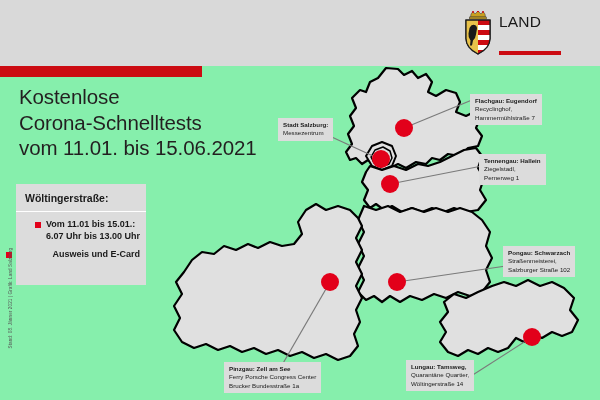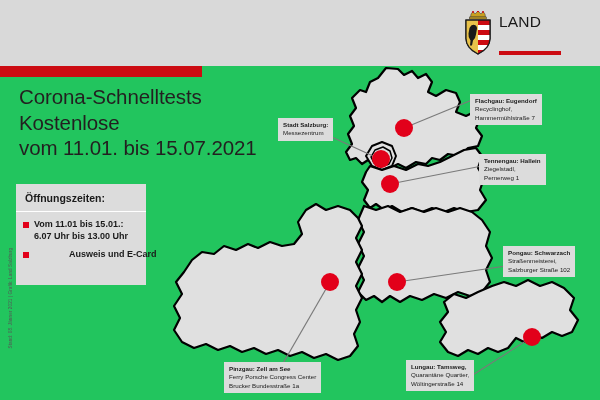--- a/index.html
+++ b/index.html
@@ -4,21 +4,21 @@
 <style>
   html, body {
     margin: 0;
     padding: 0;
     background: #ffffff;
   }
   #page {
     position: relative;
     width: 600px;
     height: 400px;
-    background: #22c55e;
+    background: #86efac;
     font-family: "Liberation Sans", sans-serif;
     overflow: hidden;
   }
 
   
   #header-band {
     position: absolute;
     left: 0; top: 0;
     width: 600px; height: 66px;
     background: #d9d9d9;
@@ -90,20 +90,21 @@
     color: #1a1a1a;
     border-bottom: 1px solid #ffffff;
   }
   #info-box-list {
     padding: 7px 6px 8px 7px;
   }
   .info-item {
     display: flex;
     align-items: flex-start;
     margin-bottom: 7px;
+    justify-content: flex-end;
   }
   .info-item:last-child { margin-bottom: 16px; gap: 35px; }
   .bullet {
     width: 6px; height: 6px;
     background: #e2001a;
     margin: 3px 5px 0 0;
     flex: 0 0 auto;
   }
   .info-text {
     font-size: 9px;
@@ -190,27 +191,27 @@
       </g>
       <path d="M6 18 L54 18 L54 55 Q54 74 30 86 Q6 74 6 55 Z" fill="none" stroke="#1a1a1a" stroke-width="2.5"></path>
     </svg>
     <div id="logo-text">
       <div class="logo-line">LAND</div>
     </div>
     <div id="logo-underline"></div>
   </div>
 
   <div id="title">
+    <div>Kostenlose</div>
     <div>Corona-Schnelltests</div>
-    <div>Kostenlose</div>
-    <div>vom 11.01. bis 15.07.2021</div>
+    <div>vom 11.01. bis 15.06.2021</div>
   </div>
 
   <div id="info-box">
-    <div id="info-box-header">Öffnungszeiten:</div>
+    <div id="info-box-header">Wöltingerstraße:</div>
     <div id="info-box-list">
 
       <div class="info-item">
         <div class="bullet"></div>
         <div class="info-text">
           <span>Vom 11.01 bis 15.01.:</span>
           <span>6.07 Uhr bis 13.00 Uhr</span>
         </div>
       </div>
 

